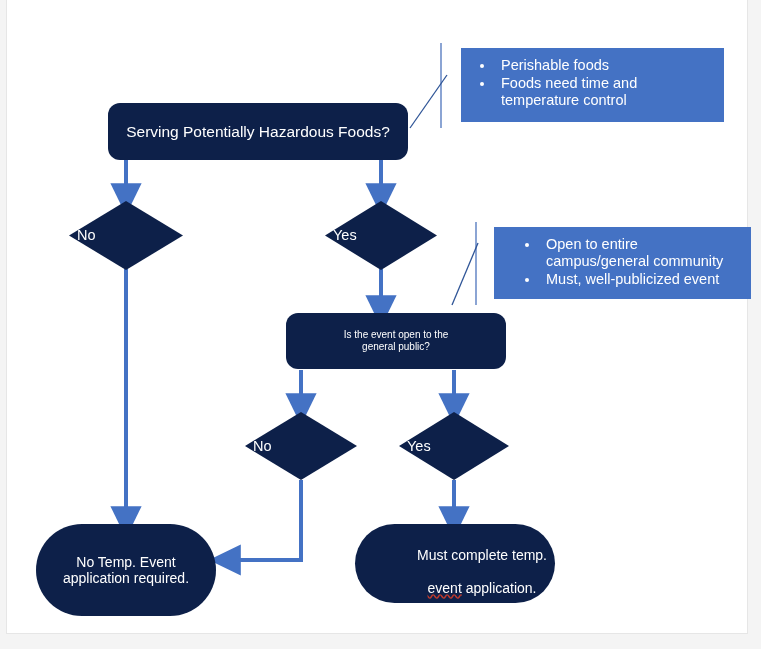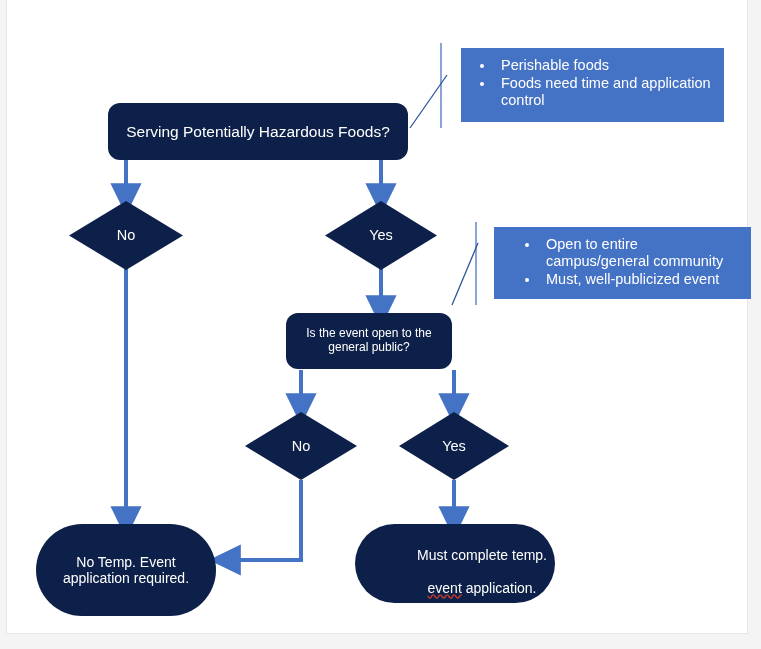--- a/index.html
+++ b/index.html
@@ -51,21 +51,21 @@
     border-radius: 12px;
   }
   .terminator {
     border-radius: 48px;
   }
   .diamond {
     position: absolute;
     z-index: 5;
     display: flex;
     align-items: center;
-    justify-content: center;
+    justify-content: flex-start;
   }
   .diamond .shape {
     position: absolute;
     left: 0; top: 0;
     width: 100%;
     height: 100%;
     background: #0d2049;
     clip-path: polygon(50% 0%, 100% 50%, 50% 100%, 0% 50%);
   }
   .diamond .node-label {
@@ -170,21 +170,21 @@
   <div class="diamond" style="left:69px; top:201px; width:114px; height:69px; font-size:14.5px;">
     <span class="shape"></span>
     <span class="node-label">No</span>
   </div>
 
   <div class="diamond" style="left:325px; top:201px; width:112px; height:69px; font-size:14.5px;">
     <span class="shape"></span>
     <span class="node-label">Yes</span>
   </div>
 
-  <div class="node process" style="left:286px; top:313px; width:166px; height:56px; font-size:12px;">
+  <div class="node process" style="left:286px; top:313px; width:220px; height:56px; font-size:10px;">
     <span class="node-label">Is the event open to the
 general public?</span>
   </div>
 
   <div class="diamond" style="left:245px; top:412px; width:112px; height:68px; font-size:14.5px;">
     <span class="shape"></span>
     <span class="node-label">No</span>
   </div>
 
   <div class="diamond" style="left:399px; top:412px; width:110px; height:68px; font-size:14.5px;">
@@ -200,21 +200,21 @@
   <div class="node terminator" style="left:355px; top:524px; width:200px; height:79px; font-size:14px;justify-content:flex-end;">
     <span class="node-label">
       <span>Must complete temp.</span><br>
       <span class="misspelled">event</span><span> application.</span>
     </span>
   </div>
 
   <div class="callout" style="left:461px; top:48px; width:263px; height:74px; font-size:14.5px;">
     <ul>
       <li>Perishable foods</li>
-      <li>Foods need time and application control</li>
+      <li>Foods need time and temperature control</li>
     </ul>
   </div>
 
   <div class="callout" style="left:494px; top:227px; width:257px; height:72px; font-size:14.5px;padding-left:16px;">
     <ul>
       <li>Open to entire campus/general community</li>
       <li>Must, well-publicized event</li>
     </ul>
   </div>
 

